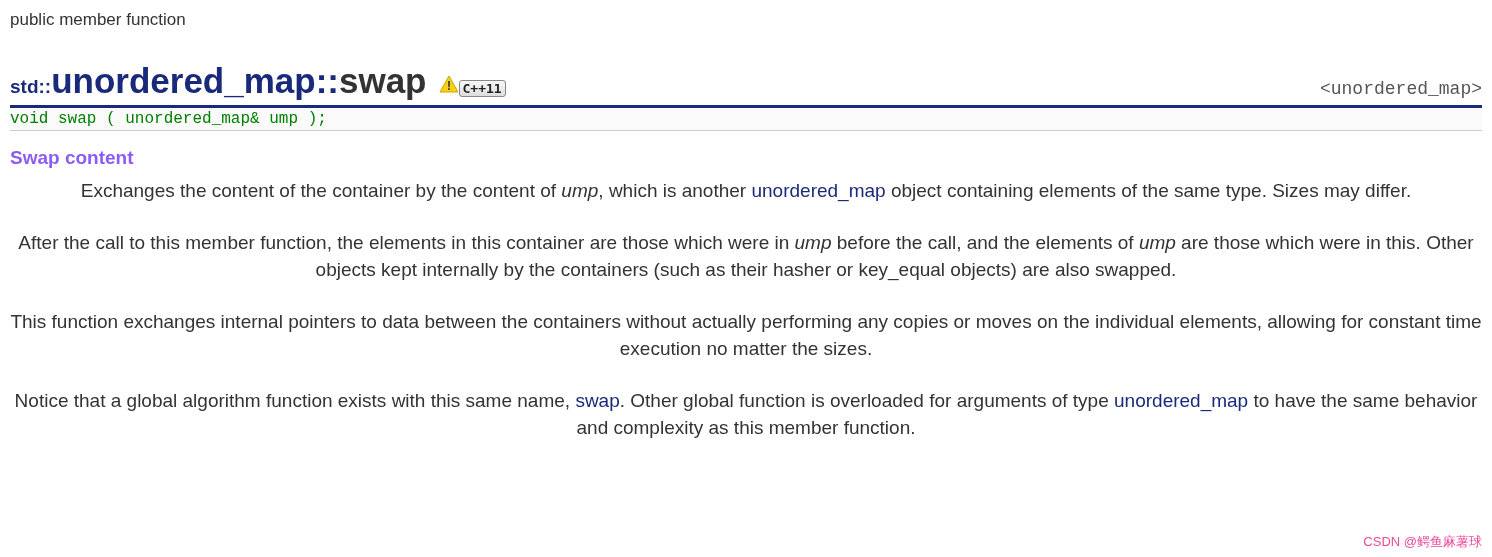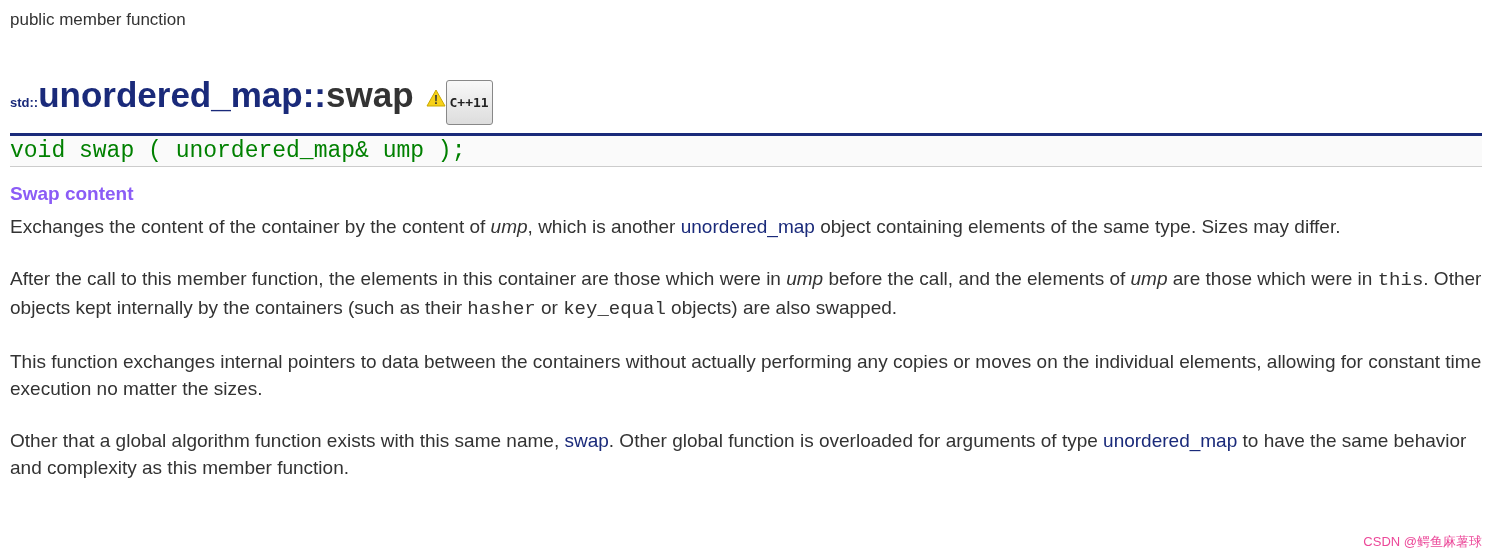--- a/index.html
+++ b/index.html
@@ -27,21 +27,21 @@
       border-bottom: 3px solid #1a2a7a;
       padding-bottom: 2px;
     }
     .title-block {
       display: flex;
       align-items: baseline;
       gap: 0;
     }
     .namespace {
       color: #1a2a7a;
-      font-size: 13px;
+      font-size: 19px;
       font-weight: bold;
     }
     .class-name {
       color: #1a2a7a;
       font-size: 35px;
       font-weight: bold;
     }
     .separator {
       color: #1a2a7a;
       font-size: 35px;
@@ -57,68 +57,69 @@
       display: inline-block;
       vertical-align: middle;
       margin-left: 4px;
       margin-bottom: 6px;
     }
     .cpp-badge {
       display: inline-block;
       border: 1px solid #888;
       border-radius: 3px;
       background: linear-gradient(#f8f8f8, #ddd);
-      padding: 14px 3px;
+      padding: 0px 3px;
       font-family: monospace;
       font-size: 13px;
       font-weight: bold;
       color: #222;
       vertical-align: middle;
       margin-bottom: 6px;
       margin-top: 38px;
     }
     .header-right {
       color: #555;
       font-family: "Courier New", monospace;
       font-size: 18px;
       padding-bottom: 4px;
     }
     .signature {
       font-family: "Courier New", monospace;
-      font-size: 23px;
+      font-size: 16px;
       color: #008000;
       background: #fafafa;
       border-bottom: 1px solid #ccc;
       padding: 2px 0;
     }
     .section-heading {
       font-size: 19px;
       font-weight: bold;
       color: #8b5cf6;
       margin-top: 16px;
       margin-bottom: 8px;
     }
     .body-text {
       font-size: 19px;
       line-height: 1.45;
       color: #333;
       margin-bottom: 24px;
+      text-align: center;
     }
     .body-text:last-child {
       margin-bottom: 0;
     }
     .italic {
       font-style: italic;
     }
     .link {
       color: #1a2a7a;
       cursor: pointer;
     }
     .mono {
-      font-family: Liberation Mono, monospace;
+      font-family: Liberation Sans, sans-serif;
     }
     .watermark {
       position: fixed;
       right: 10px;
       bottom: 6px;
       font-size: 13px;
       color: #ec4899;
       font-family: sans-serif;
     }
   </style>
@@ -134,35 +135,36 @@
       <span class="separator">::</span>
       <span class="member-name">swap</span>
     <span class="warn-icon">
       <svg width="20" height="18" viewBox="0 0 20 18">
         <polygon points="10,1 19,17 1,17" fill="#f7d117" stroke="#c9a800" stroke-width="1"></polygon>
         <text x="10" y="15" text-anchor="middle" font-size="12" font-weight="bold" fill="#333">!</text>
       </svg>
     </span>
     <span class="cpp-badge">C++11</span>
   </div>
+  <div class="header-right">&lt;unordered_map&gt;</div>
 </div>
 
 <div class="signature">void swap ( unordered_map&amp; ump );</div>
 
 <div class="section-heading">Swap content</div>
 
 <p class="body-text">
   <span>Exchanges the content of the container by the content of </span><span class="italic">ump</span><span>, which is another </span><span class="link">unordered_map</span><span> object containing elements of the same type. Sizes may differ.</span>
 </p>
 
 <p class="body-text">
   <span>After the call to this member function, the elements in this container are those which were in </span><span class="italic">ump</span><span> before the call, and the elements of </span><span class="italic">ump</span><span> are those which were in </span><span class="mono">this</span><span>. Other objects kept internally by the containers (such as their </span><span class="mono">hasher</span><span> or </span><span class="mono">key_equal</span><span> objects) are also swapped.</span>
 </p>
 
 <p class="body-text">
   <span>This function exchanges internal pointers to data between the containers without actually performing any copies or moves on the individual elements, allowing for constant time execution no matter the sizes.</span>
 </p>
 
 <p class="body-text">
-  <span>Other that a global algorithm function exists with this same name, </span><span class="link">swap</span><span>. Other global function is overloaded for arguments of type </span><span class="link">unordered_map</span><span> to have the same behavior and complexity as this member function.</span>
+  <span>Notice that a global algorithm function exists with this same name, </span><span class="link">swap</span><span>. Other global function is overloaded for arguments of type </span><span class="link">unordered_map</span><span> to have the same behavior and complexity as this member function.</span>
 </p>
 
 <div class="watermark">CSDN @鳄鱼麻薯球</div>
 
 </body></html>

